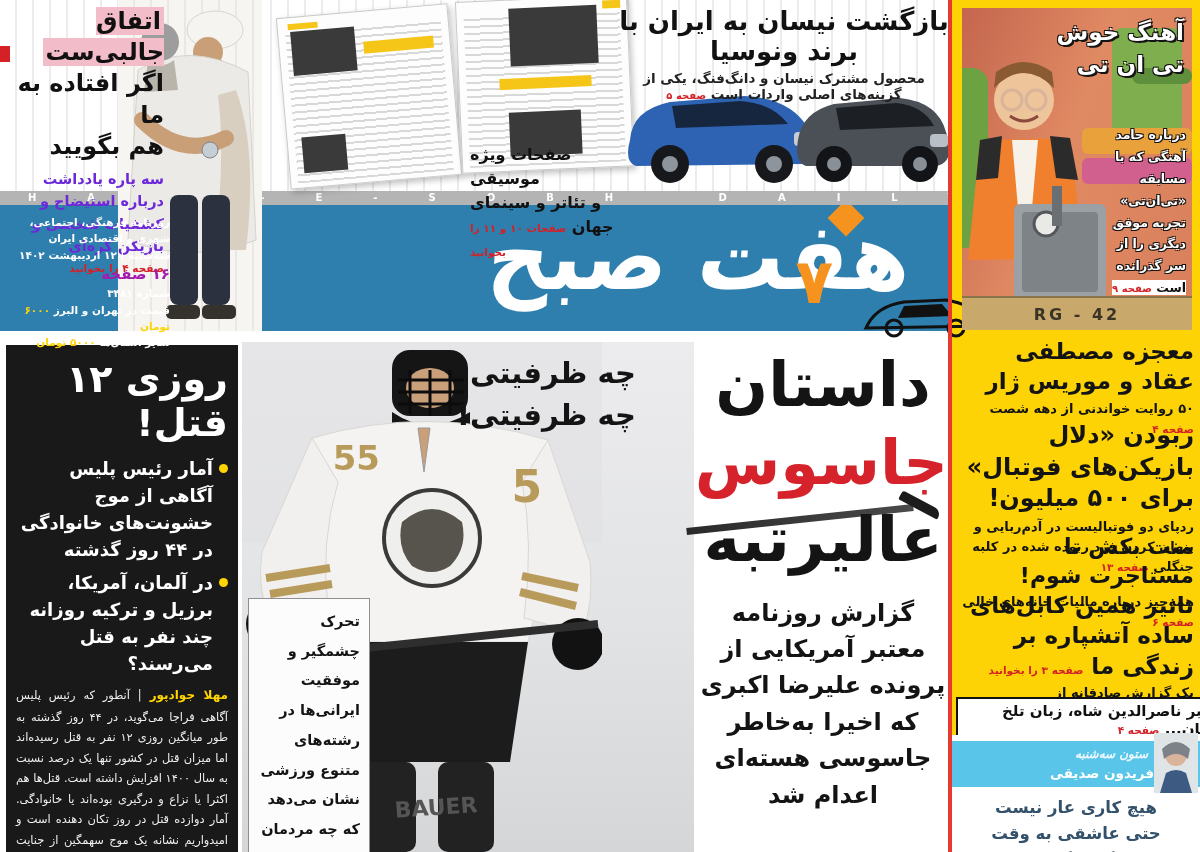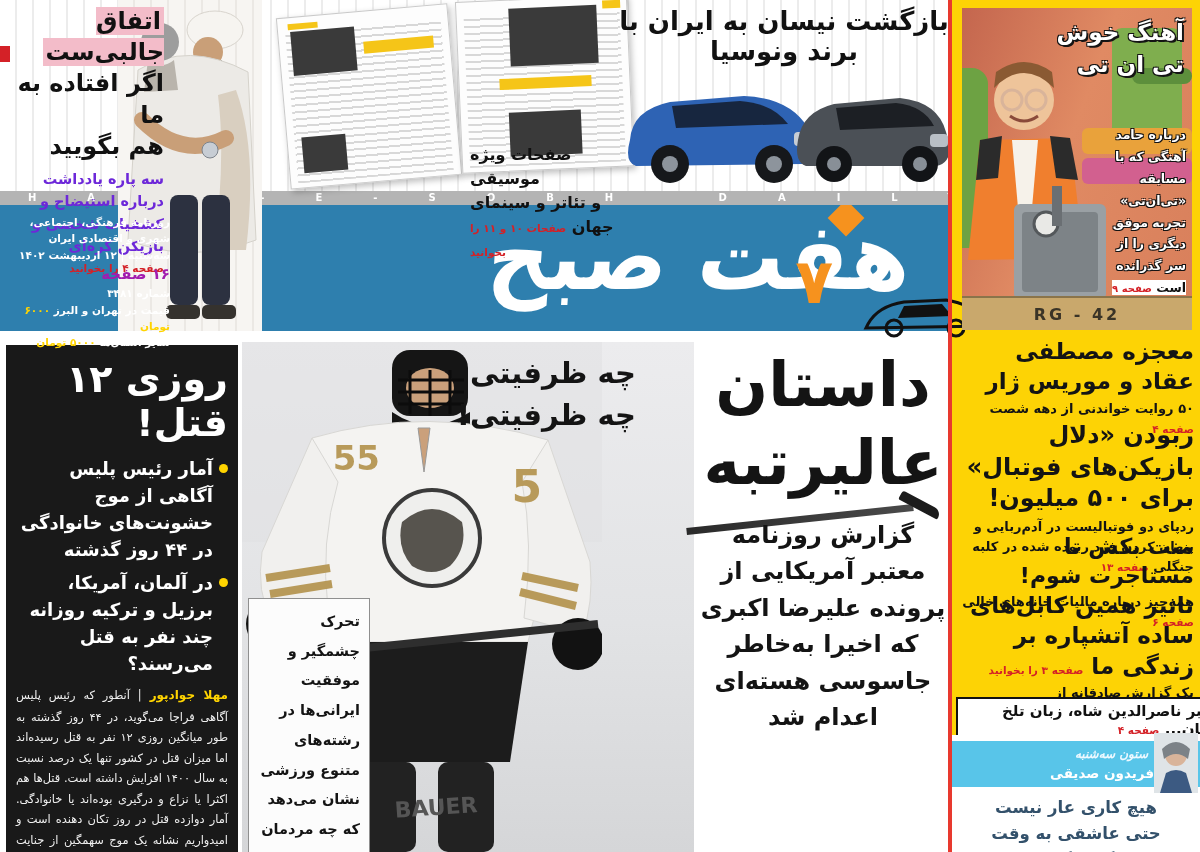--- a/index.html
+++ b/index.html
@@ -168,20 +168,24 @@
     </div>
   </div>
   <div class="abs spread-cap">
     <div class="c1">صفحات ویژه موسیقی</div>
     <div class="c1"><span>و تئاتر و سینمای جهان</span>
       <span class="pref">صفحات ۱۰ و ۱۱ را بخوانید</span></div>
   </div>
 
   <div class="abs nissan">
     <div class="h">بازگشت نیسان به ایران با برند ونوسیا</div>
+    <div class="sub">
+      <span>محصول مشترک نیسان و دانگ‌فنگ، یکی از گزینه‌های اصلی واردات است</span>
+      <span class="pref">صفحه ۵</span>
+    </div>
   </div>
   <svg class="abs car" style="left:612px;top:62px;" width="210" height="128" viewBox="0 0 210 128">
     <path d="M18 78 Q20 48 58 40 L132 34 Q178 36 196 66 L202 80 Q204 100 190 102 L24 104 Q12 100 18 78 Z" fill="#2e63b4"></path>
     <path d="M60 44 L128 39 Q160 41 176 62 L64 66 Z" fill="#17263f"></path>
     <rect x="182" y="70" width="20" height="14" rx="4" fill="#c8cdd4"></rect>
     <circle cx="58" cy="102" r="19" fill="#16181b"></circle>
       <circle cx="58" cy="102" r="8" fill="#8d949c"></circle>
     <circle cx="162" cy="102" r="19" fill="#16181b"></circle>
       <circle cx="162" cy="102" r="8" fill="#8d949c"></circle>
   </svg>
@@ -353,17 +357,18 @@
     <div class="hk-head">
       <span>چه ظرفیتی</span><br><span>چه ظرفیتی!</span>
     </div>
     <div class="hk-cap">تحرک چشمگیر و موفقیت ایرانی‌ها در رشته‌های متنوع ورزشی نشان می‌دهد که چه مردمان عجیب و پرتکاپویی هستیم</div>
   </div>
   <div class="abs stick-ext"></div>
   <div class="abs stick-blade"></div>
 
   <div class="abs spy">
     <div class="l">داستان</div>
+    <div class="l red">جاسوس</div>
     <div class="l">عالیرتبه</div>
     <div class="sub">گزارش روزنامه معتبر آمریکایی از پرونده علیرضا اکبری که اخیرا به‌خاطر جاسوسی هسته‌ای اعدام شد</div>
   </div>
 
 </div>
 
 </body></html>

